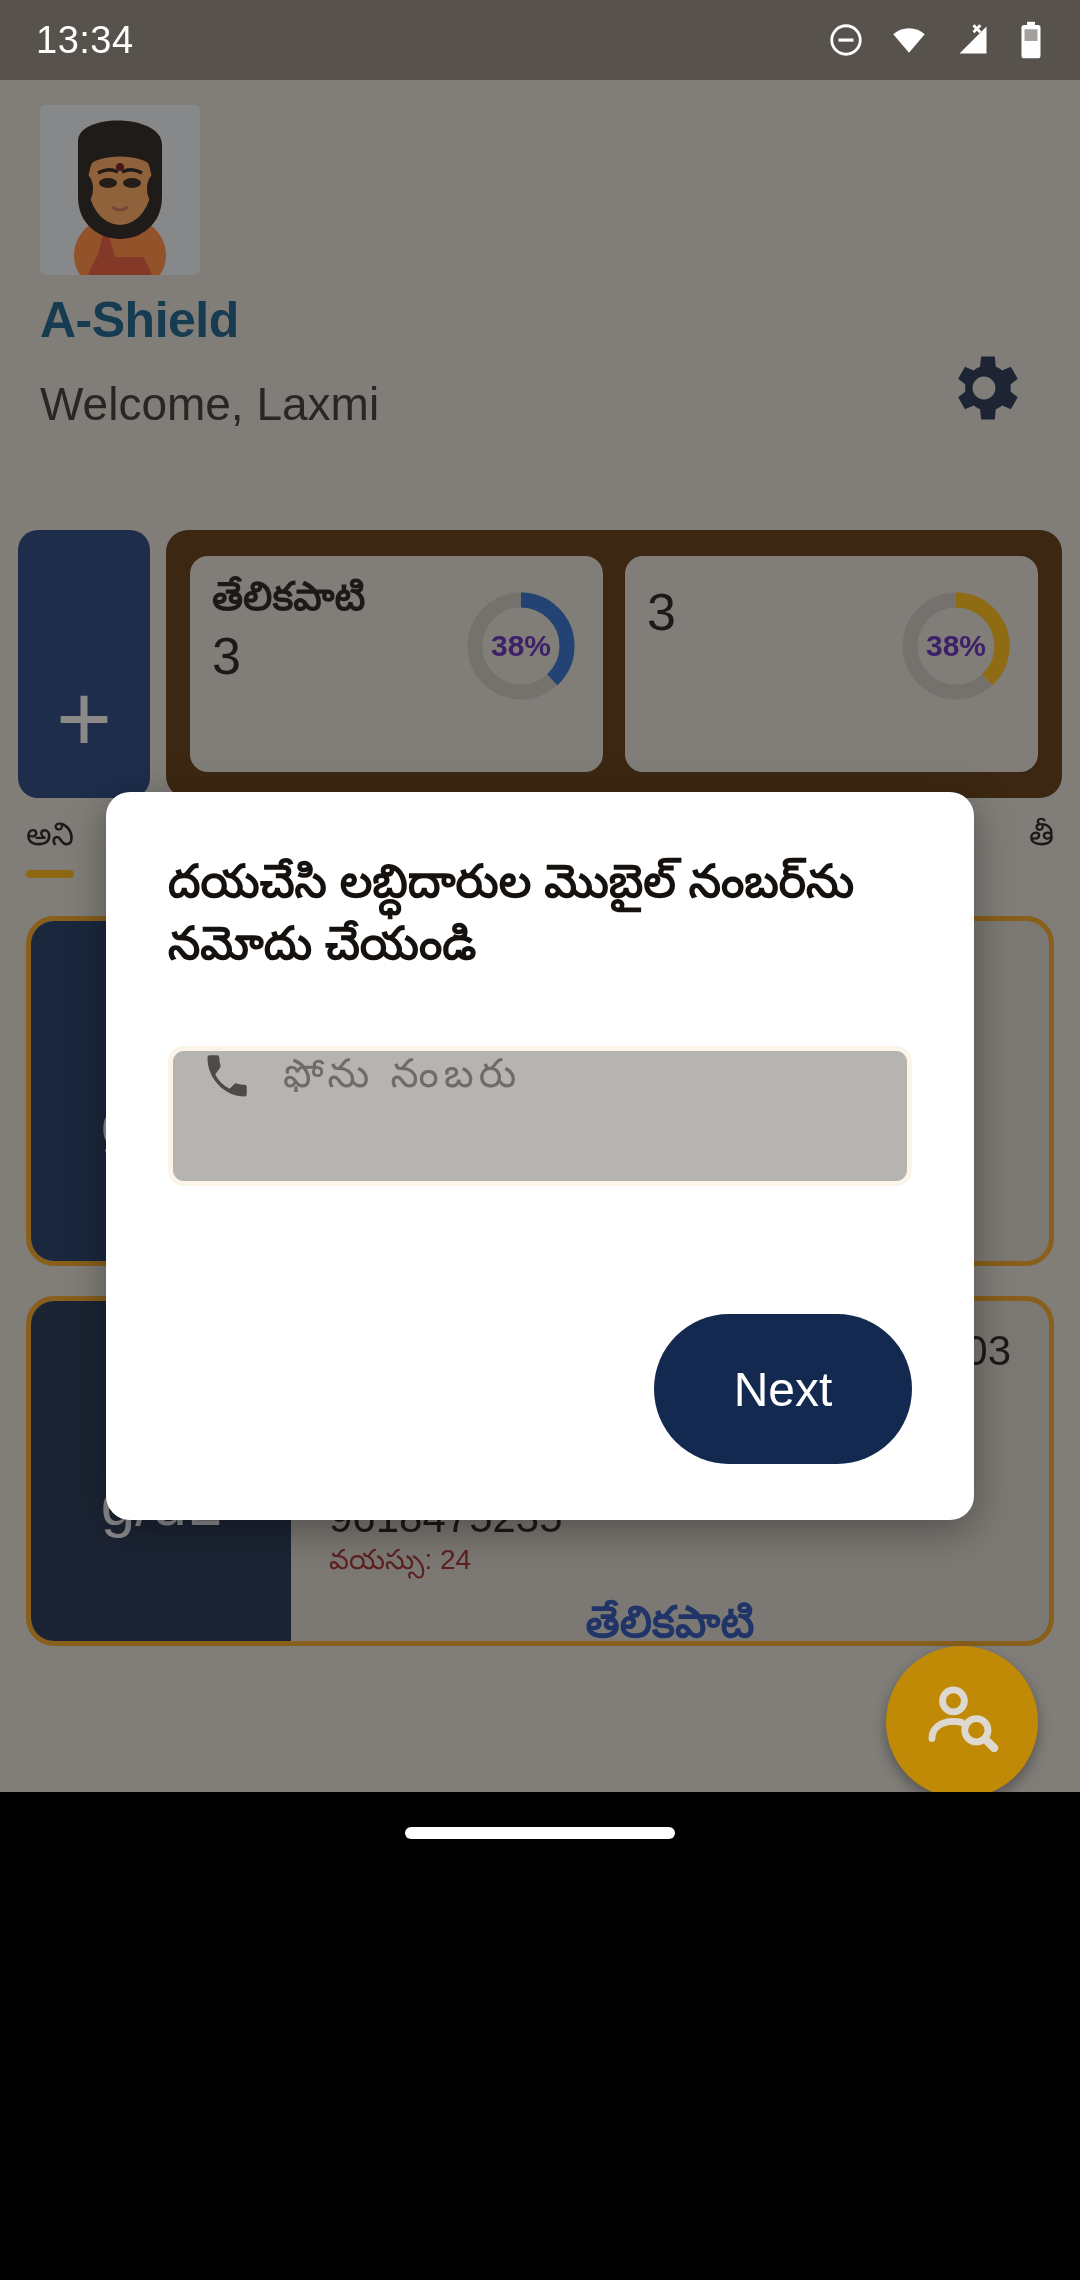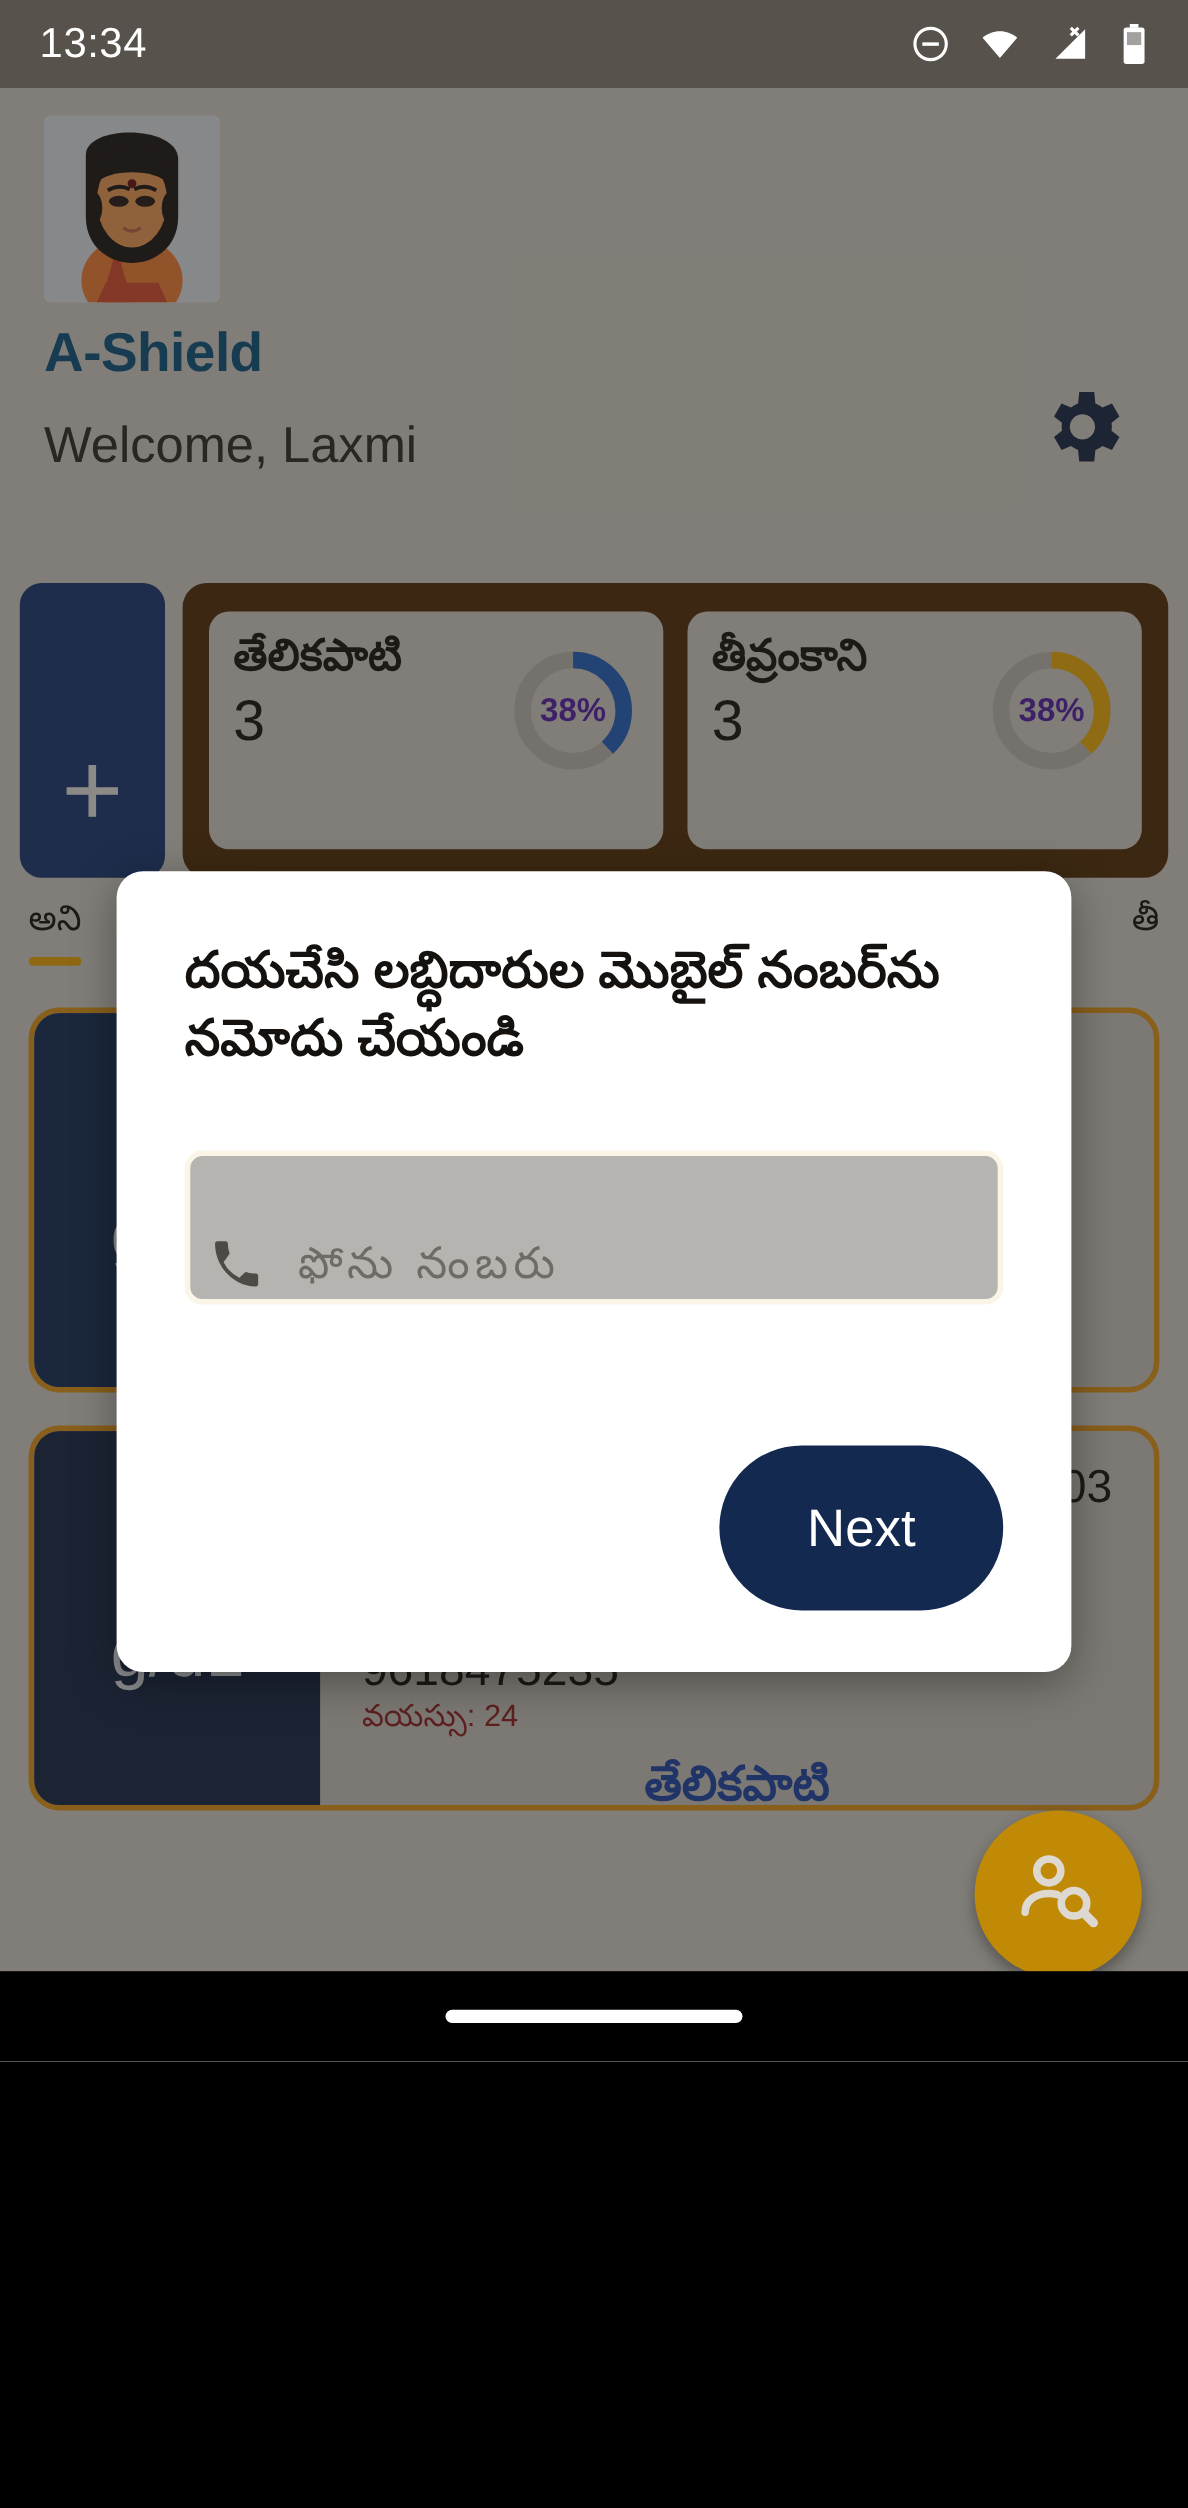--- a/index.html
+++ b/index.html
@@ -197,22 +197,22 @@
     font-size: 46px; font-weight: 600; color: #14110e;
     line-height: 1.35;
     max-width: 700px;
   }
   #phone-field {
     margin-top: 72px;
     height: 140px;
     background: #b6b4b0;
     border: 5px solid #fbf5e8;
     border-radius: 16px;
-    display: flex; align-items: flex-end;
-    padding: 0 16px; gap: 30px;
+    display: flex; align-items: flex-start;
+    padding: 0 28px; gap: 30px;
   }
   #phone-placeholder {
     font-size: 40px; color: #6f6c68; letter-spacing: 5px;
   }
   #next-btn {
     position: absolute; right: 62px; bottom: 56px;
     width: 258px; height: 150px;
     background: #13294f;
     border-radius: 76px;
     display: flex; align-items: center; justify-content: center;
@@ -316,21 +316,20 @@
             <svg width="120" height="120" viewBox="0 0 120 120">
               <circle cx="60" cy="60" r="46" fill="none" stroke="#a9a6a1" stroke-width="15"></circle>
               <circle cx="60" cy="60" r="46" fill="none" stroke="#1f58a8" stroke-width="15" stroke-dasharray="110 179" stroke-linecap="butt"></circle>
             </svg>
             <span class="pct">38%</span>
           </div>
         </div>
 
         <div class="stat-tile">
           <div class="stat-texts">
-            <div class="stat-label">తీవ్రంకాని</div>
             <div class="stat-value">3</div>
           </div>
           <div class="donut">
             <svg width="120" height="120" viewBox="0 0 120 120">
               <circle cx="60" cy="60" r="46" fill="none" stroke="#a9a6a1" stroke-width="15"></circle>
               <circle cx="60" cy="60" r="46" fill="none" stroke="#d49b0a" stroke-width="15" stroke-dasharray="110 179" stroke-linecap="butt"></circle>
             </svg>
             <span class="pct">38%</span>
           </div>
         </div>

